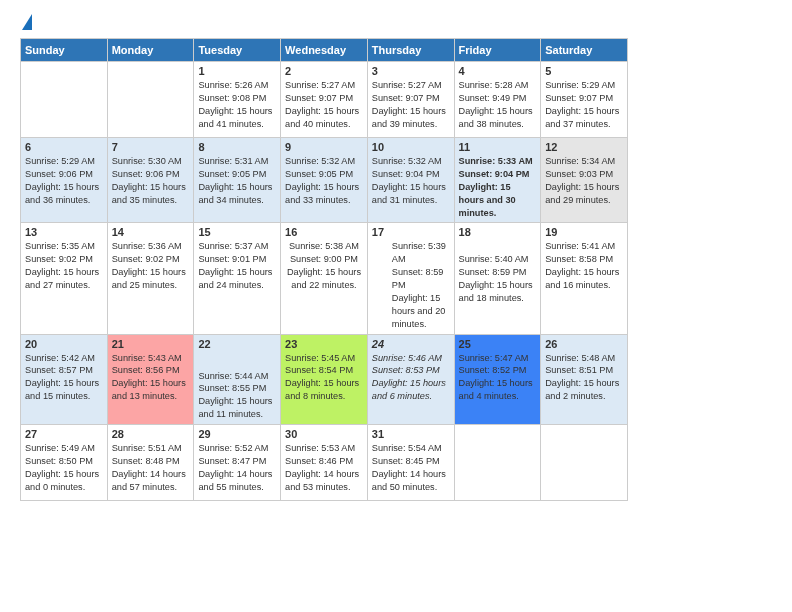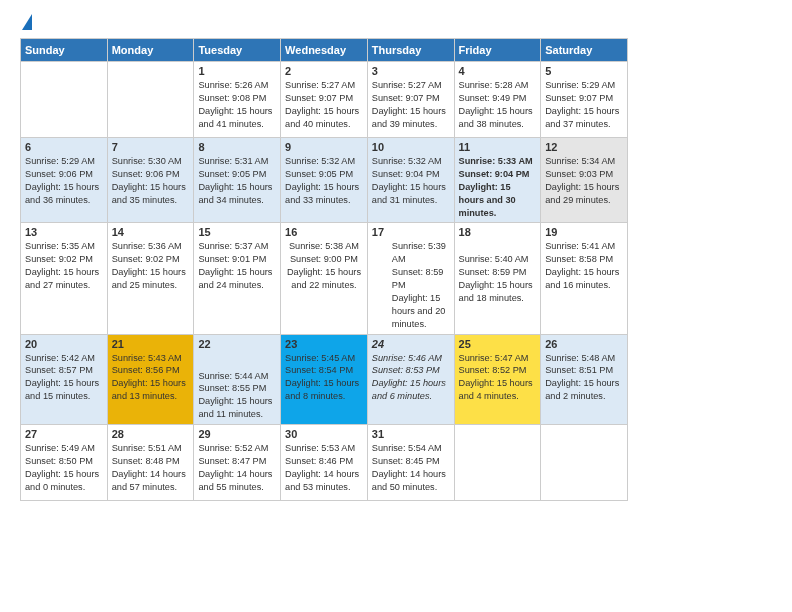--- a/index.html
+++ b/index.html
@@ -255,45 +255,45 @@
 Daylight: 15 hours and 16 minutes.</div>
           </td>
         </tr>
         <tr>
           <td style="background: rgb(220, 233, 245);">
             <div class="day-number">20</div>
             <div class="day-info" style="white-space: pre-line;">Sunrise: 5:42 AM
 Sunset: 8:57 PM
 Daylight: 15 hours and 15 minutes.</div>
           </td>
-          <td style="background: #eab308;">
+          <td style="background: #fca5a5;">
             <div class="day-number">21</div>
             <div class="day-info" style="white-space: pre-line;">Sunrise: 5:43 AM
 Sunset: 8:56 PM
 Daylight: 15 hours and 13 minutes.</div>
           </td>
           <td style="background: rgb(220, 233, 245);">
             <div class="day-number">22</div>
             <div class="day-info" style="white-space: pre-line; margin-top: 20px;">Sunrise: 5:44 AM
 Sunset: 8:55 PM
 Daylight: 15 hours and 11 minutes.</div>
           </td>
-          <td style="background: #0ea5e9;">
+          <td style="background: #bef264;">
             <div class="day-number">23</div>
             <div class="day-info" style="white-space: pre-line;">Sunrise: 5:45 AM
 Sunset: 8:54 PM
 Daylight: 15 hours and 8 minutes.</div>
           </td>
           <td style="background: rgb(220, 233, 245); font-style: italic;">
             <div class="day-number">24</div>
             <div class="day-info" style="white-space: pre-line;">Sunrise: 5:46 AM
 Sunset: 8:53 PM
 Daylight: 15 hours and 6 minutes.</div>
           </td>
-          <td style="background: #fde047;">
+          <td style="background: #3b82f6;">
             <div class="day-number">25</div>
             <div class="day-info" style="white-space: pre-line;">Sunrise: 5:47 AM
 Sunset: 8:52 PM
 Daylight: 15 hours and 4 minutes.</div>
           </td>
           <td style="background: rgb(220, 233, 245);">
             <div class="day-number">26</div>
             <div class="day-info" style="white-space: pre-line;">Sunrise: 5:48 AM
 Sunset: 8:51 PM
 Daylight: 15 hours and 2 minutes.</div>

